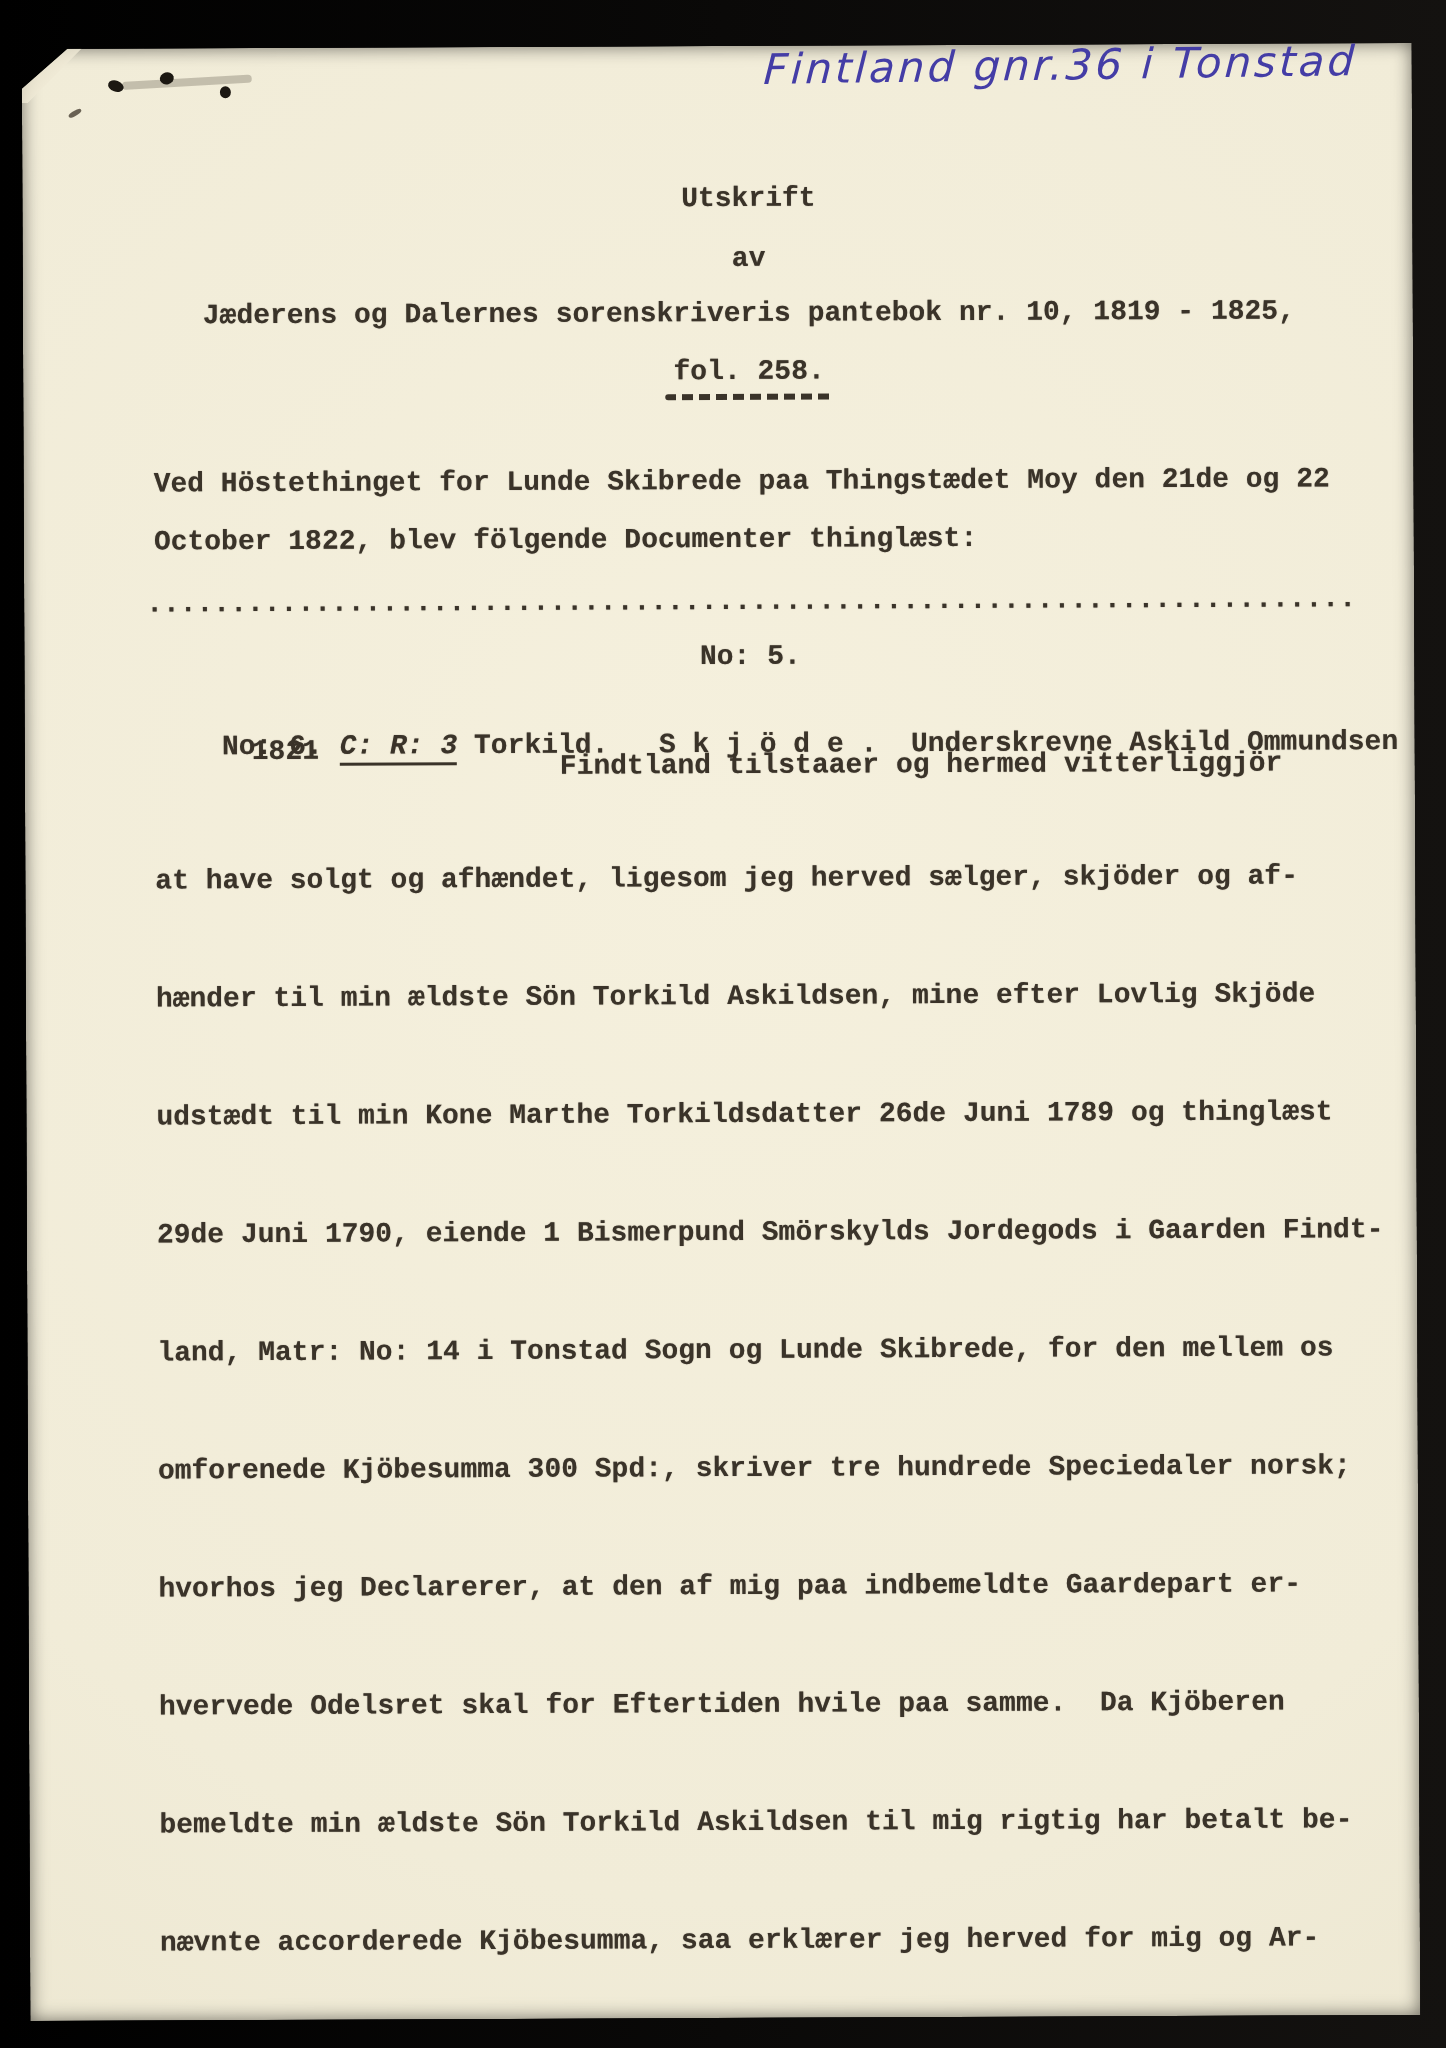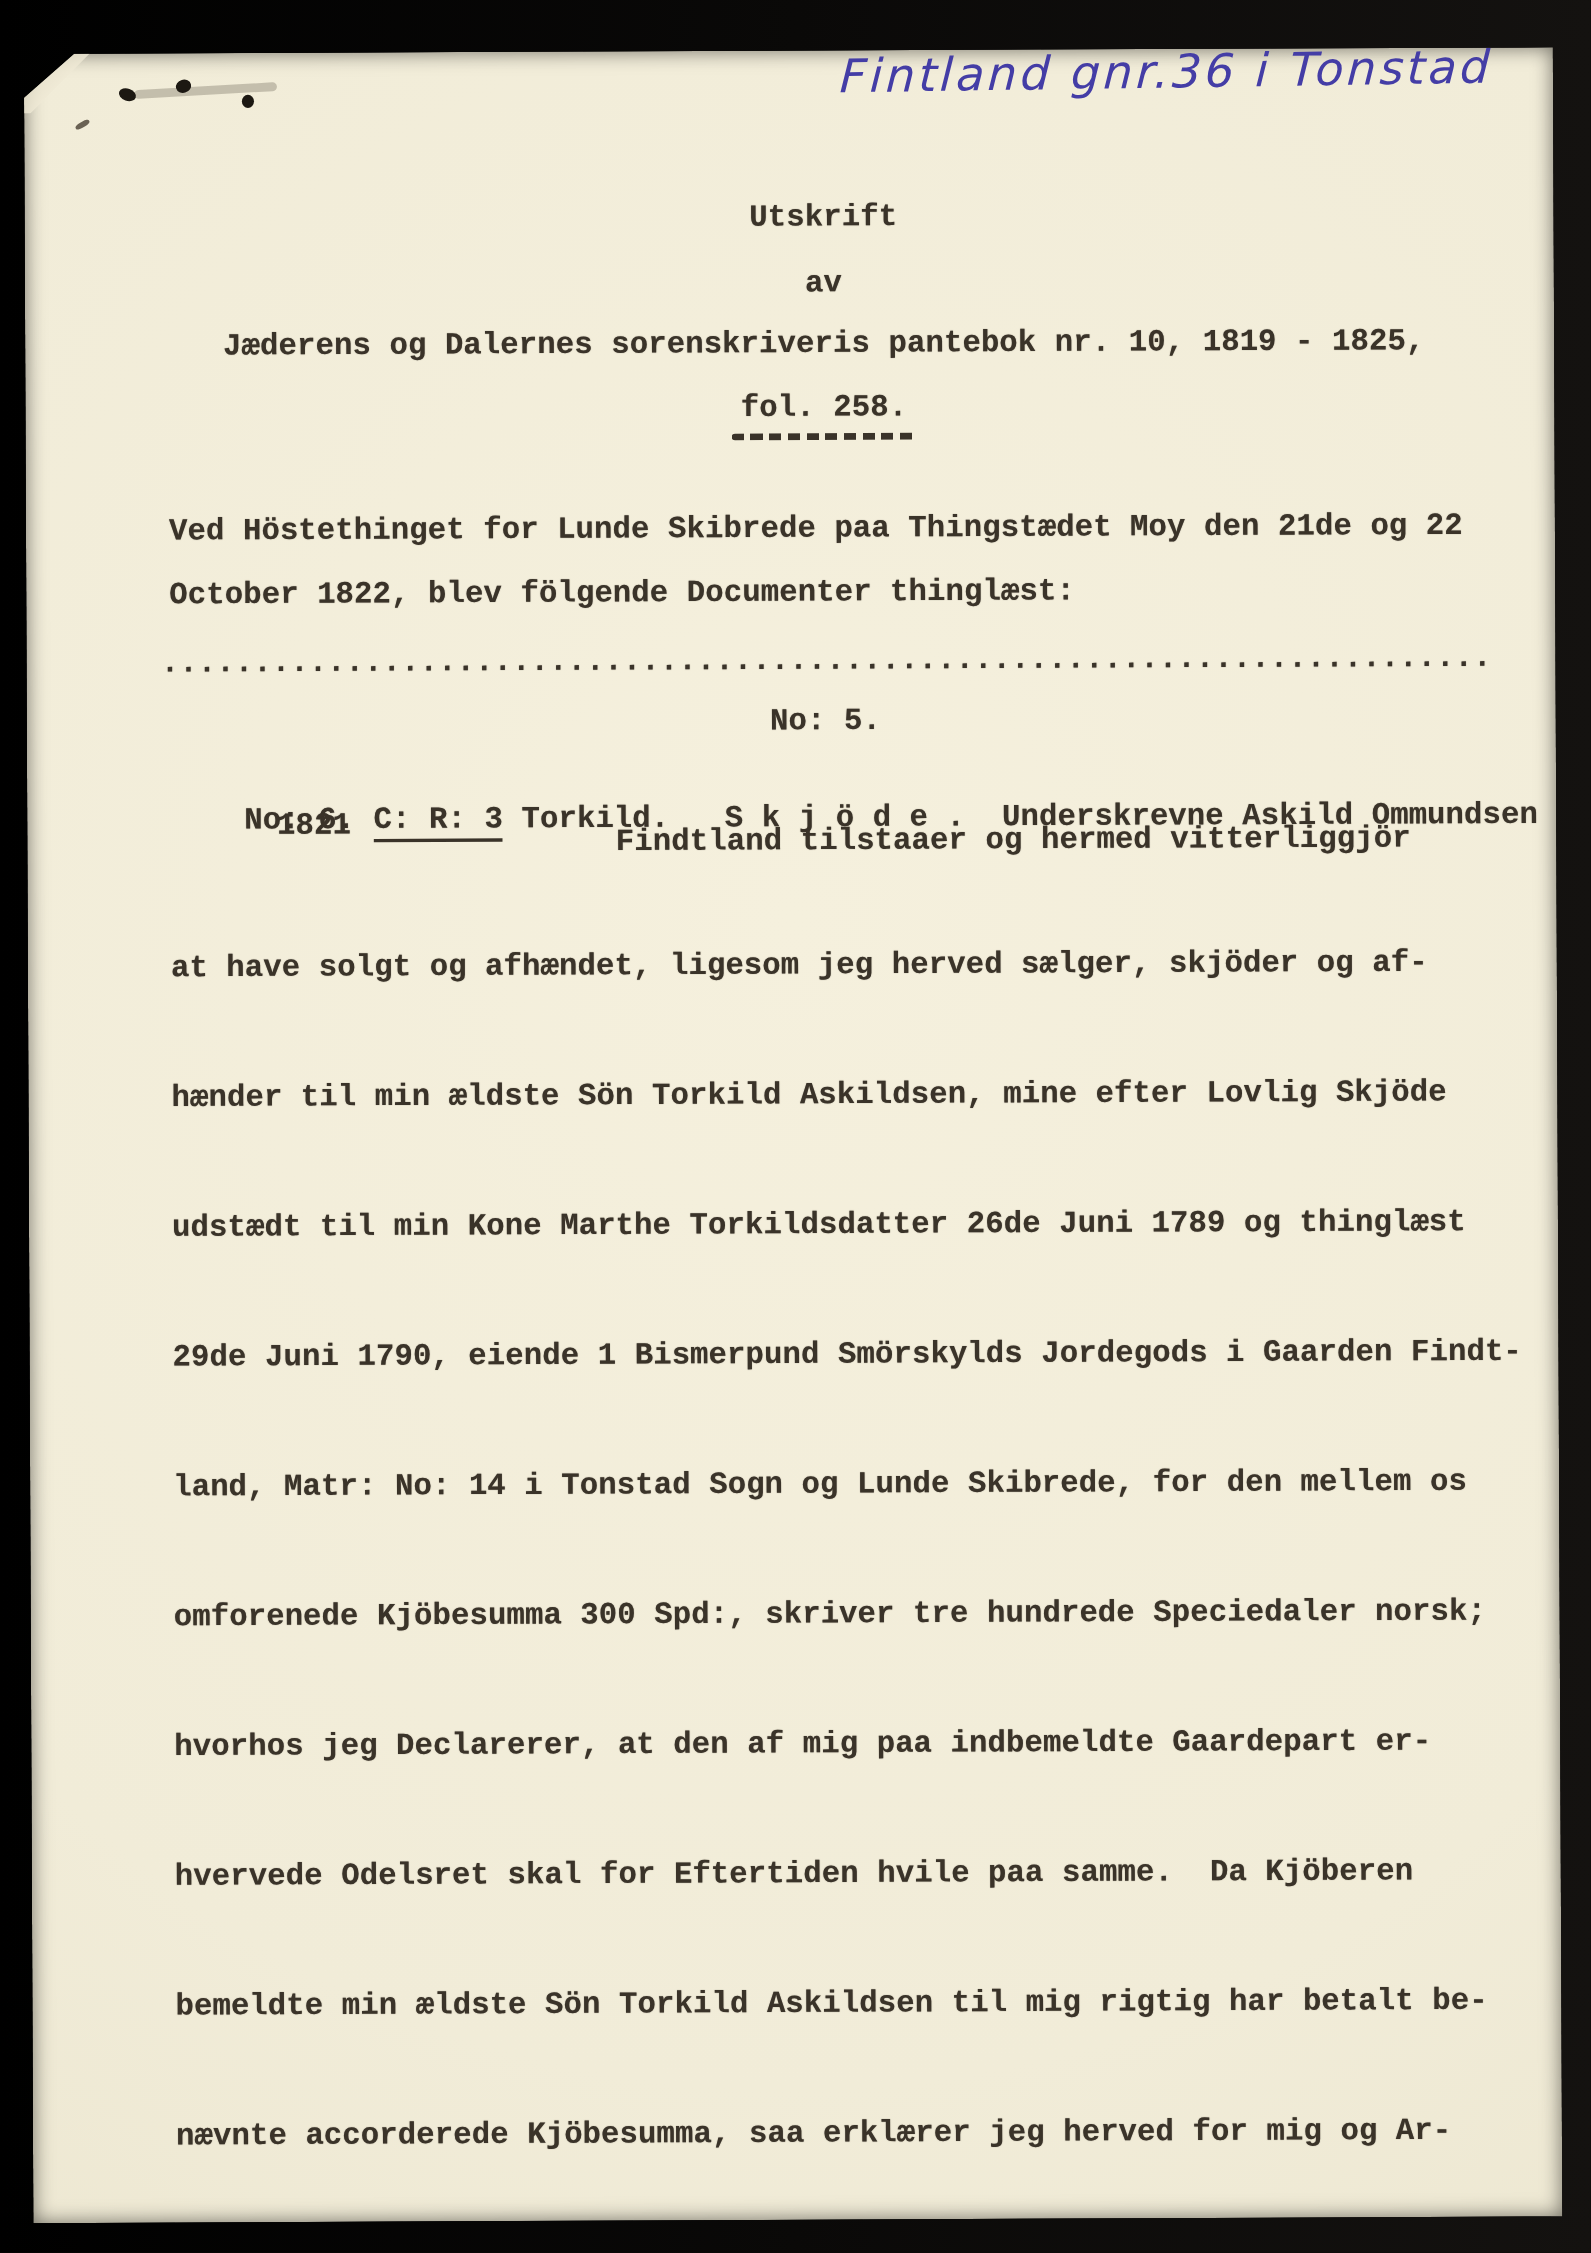--- a/index.html
+++ b/index.html
@@ -53,21 +53,21 @@
     transform:rotate(-0.6deg) skewX(-4deg);
     white-space:pre;
   }
   .folio-underline{
     display:inline-block;
     height:6px;width:168px;
     margin-top:4px;
     background:repeating-linear-gradient(90deg,#3a3329 0 11px,transparent 11px 17px);
     border-radius:3px;
   }
-  .underlined{border-bottom:3px solid #3a3329;padding-bottom:1px;}
+  .underlined{border-bottom:3px solid #3a3329;padding-bottom:1px;font-style:italic;}
   .body-lines{position:absolute;left:130px;top:743px;}
   .body-lines > div{line-height:56px;height:56px;}
   .dots-line{overflow:hidden;max-width:1230px;}
   .speck{position:absolute;background:#1c1812;border-radius:50%;}
   .speck.s1{left:86px;top:32px;width:16px;height:11px;transform:rotate(20deg);}
   .speck.s2{left:138px;top:24px;width:14px;height:12px;transform:rotate(-15deg);}
   .speck.s3{left:198px;top:38px;width:11px;height:12px;}
   .speck.s4{left:46px;top:62px;width:14px;height:5px;background:#6a6254;border-radius:40%;transform:rotate(-30deg);}
   .smudge{
     position:absolute;left:100px;top:30px;width:130px;height:8px;

